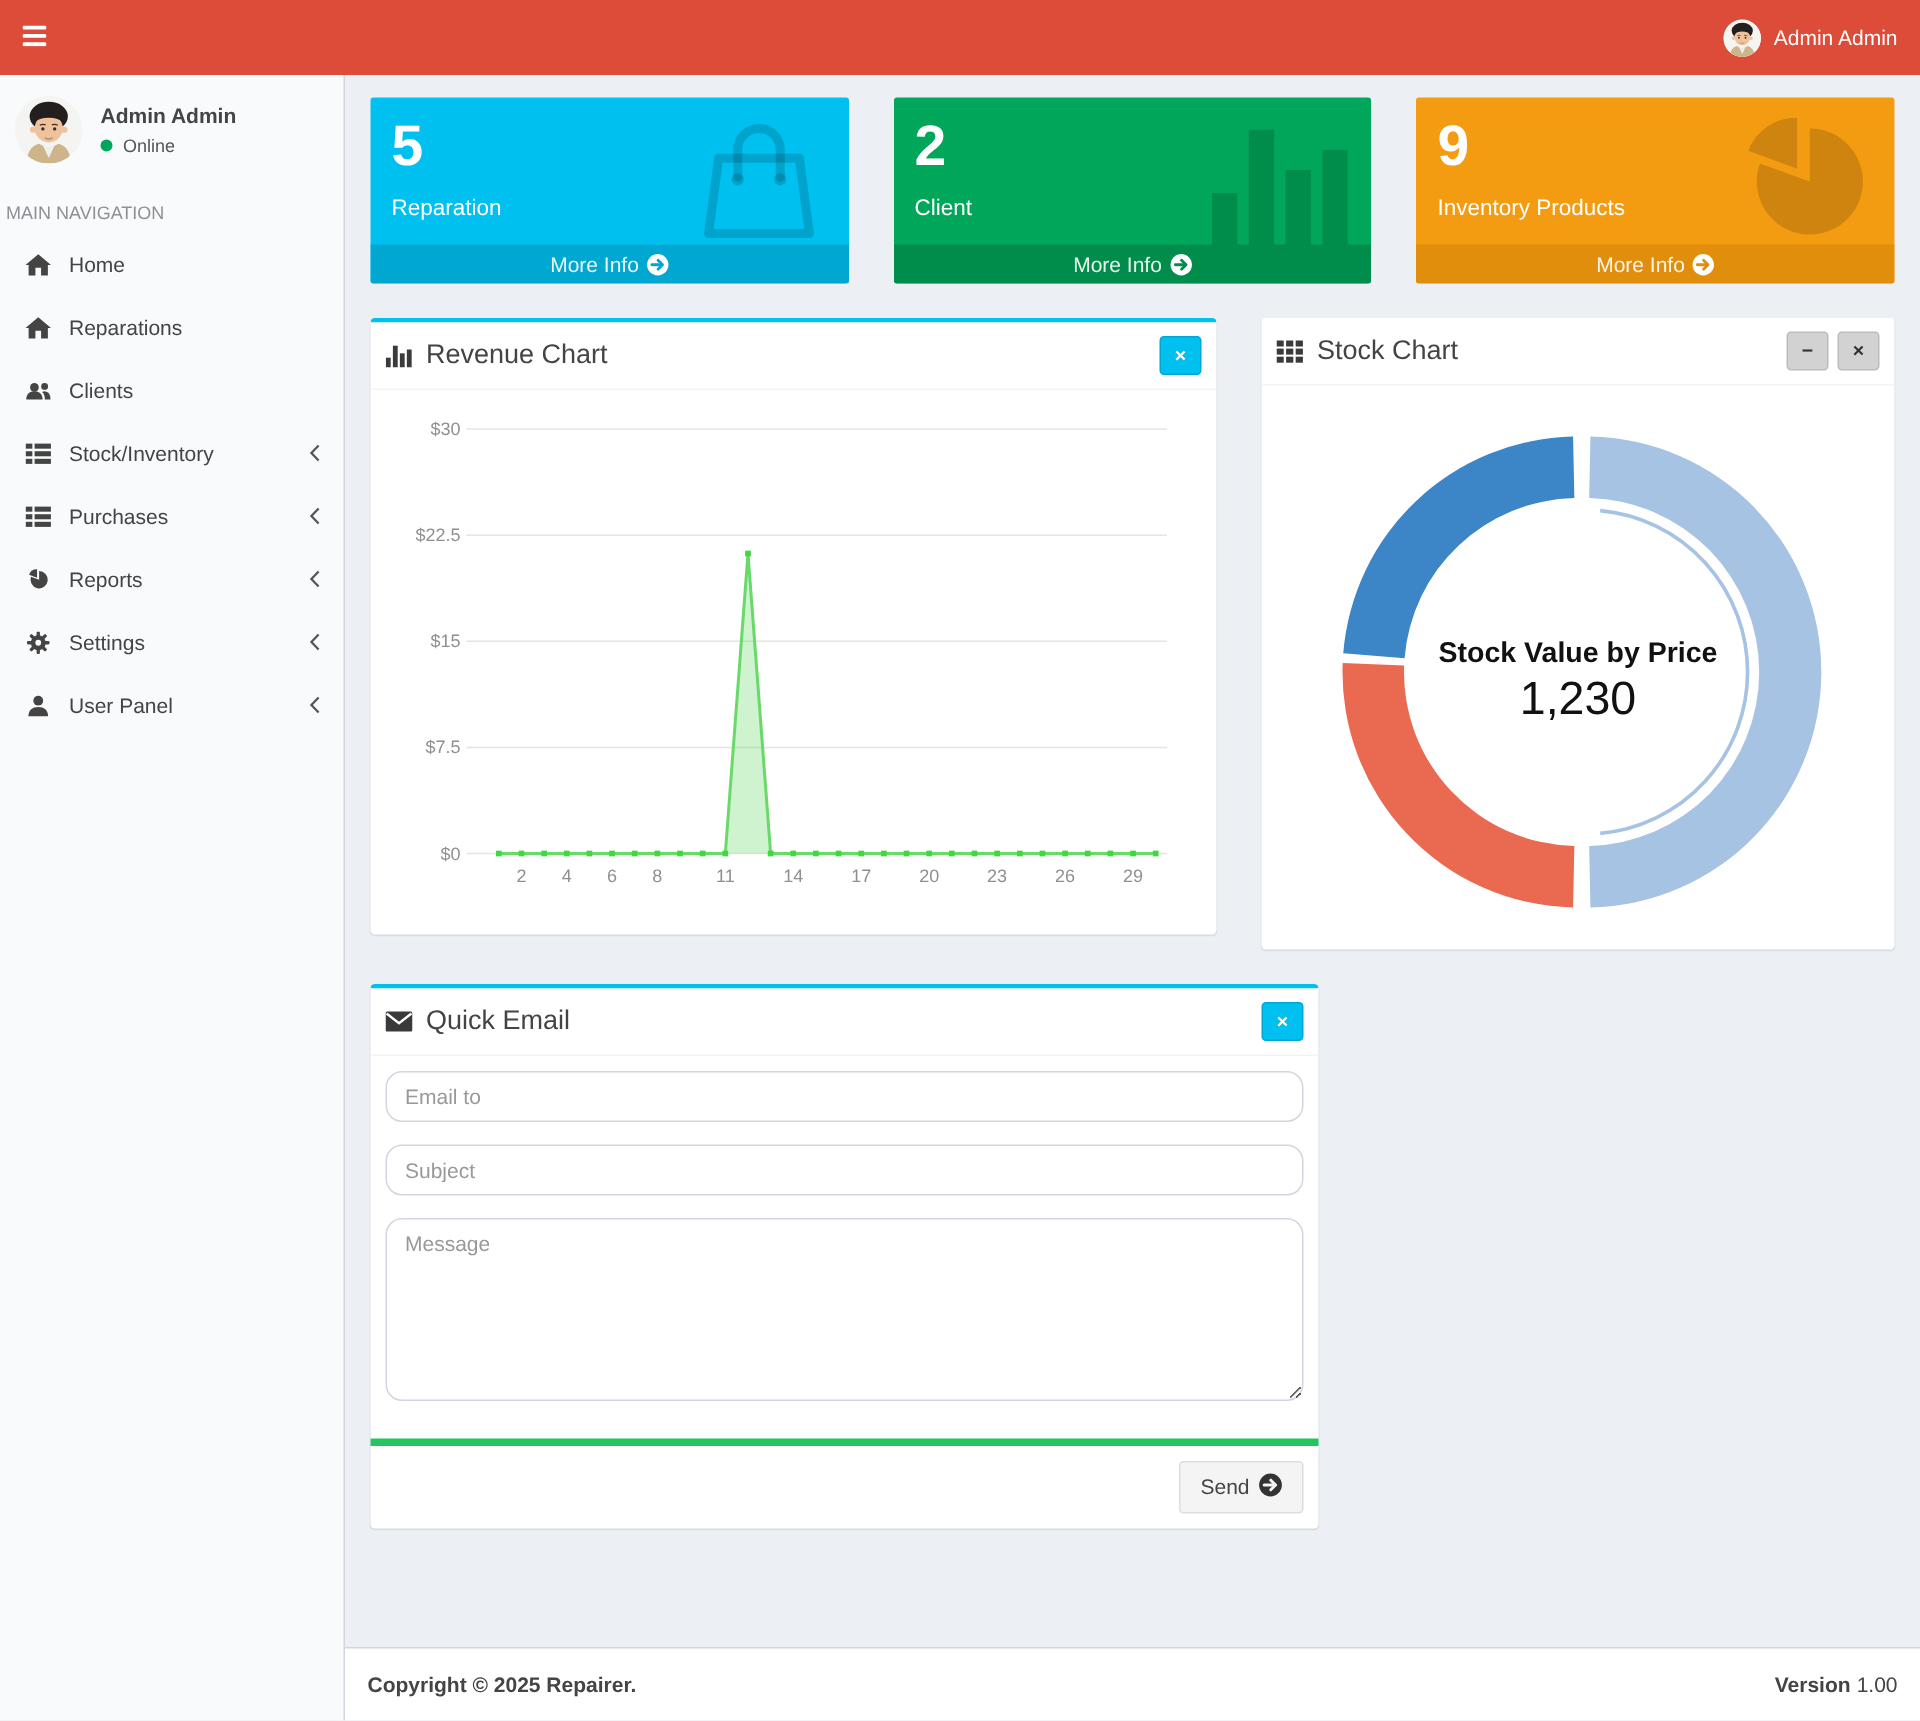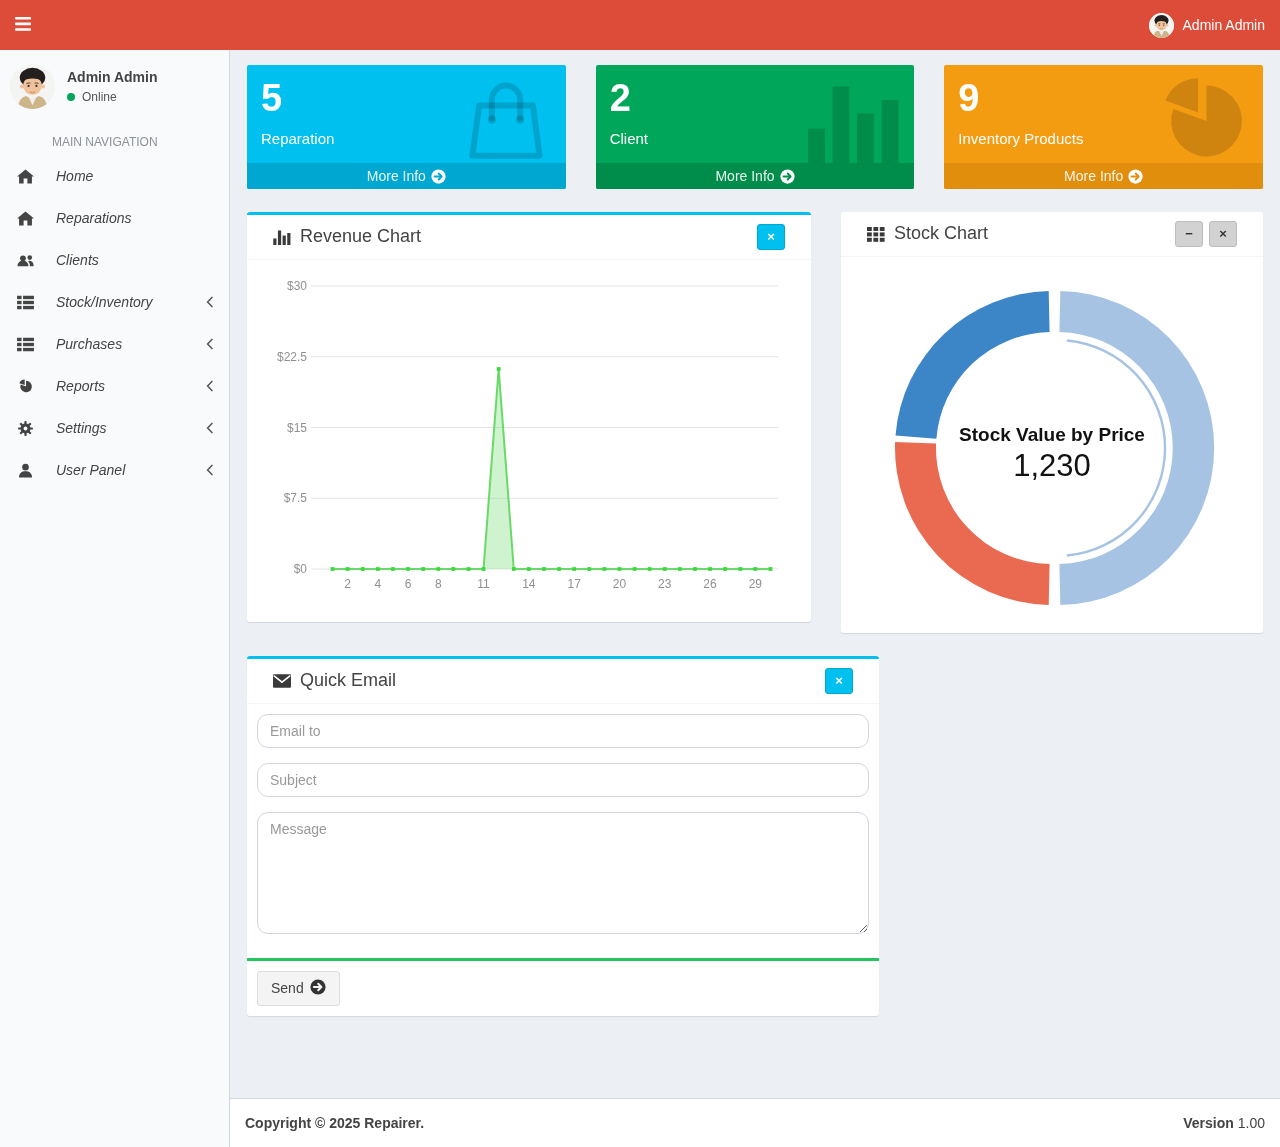--- a/index.html
+++ b/index.html
@@ -21,23 +21,23 @@
   .wrapper{display:flex;min-height:1097px;align-items:stretch;}
   .sidebar{width:230px;background:#f9fafc;border-right:1px solid #d2d6de;box-sizing:border-box;}
   .main{flex:1;display:flex;flex-direction:column;background:#ecf0f5;}
   .content{flex:1;padding:15px 30px 15px 30px;}
 
   
   .sidebar-user{display:flex;align-items:center;gap:12px;padding:14px 10px 12px 10px;}
   .su-name{font-weight:bold;color:#444;font-size:14px;margin-bottom:5px;}
   .su-status{font-size:12px;color:#555;display:flex;align-items:center;gap:7px;}
   .status-dot{width:8px;height:8px;border-radius:50%;background:#00a65a;display:inline-block;}
-  .nav-label{padding:14px 15px 6px 4px;font-size:12px;color:#8d9196;margin-left:48px;}
+  .nav-label{padding:14px 15px 6px 4px;font-size:12px;color:#8d9196;}
   .menu{list-style:none;margin:0;padding:0;}
-  .menu-item{display:flex;align-items:center;gap:21px;padding:13px 15px;font-size:14px;color:#444;cursor:pointer;font-style:italic;}
+  .menu-item{display:flex;align-items:center;gap:11px;padding:13px 15px;font-size:14px;color:#444;cursor:pointer;}
   .mi-icon{width:20px;display:flex;justify-content:center;color:#444;}
   .mi-icon svg{width:17px;height:15px;}
   .chev{margin-left:auto;color:#555;display:flex;}
   .chev svg{width:8px;height:12px;}
 
   
   h1.page-title{margin:8px 0 20px -13px;font-size:24px;font-weight:normal;color:#333;}
 
   
   .info-row{display:flex;gap:30px;margin-bottom:23px;margin-left:-13px;margin-right:-13px;}
@@ -50,36 +50,36 @@
   .sb-footer{display:block;text-align:center;padding:5px 0;font-size:14px;color:rgba(255,255,255,0.9);text-decoration:none;cursor:pointer;}
   .sb-footer svg{width:15px;height:15px;vertical-align:-3px;margin-left:5px;}
 
   
   .charts-row{display:flex;gap:30px;align-items:flex-start;margin:0 -13px 23px -13px;}
   .box{background:#fff;border-radius:3px;box-shadow:0 1px 1px rgba(0,0,0,0.1);box-sizing:border-box;}
   .box-aqua-top{border-top:3px solid #00c0ef;}
   .box-revenue{width:564px;}
   .box-stock{flex:1;}
   .box-email{width:632px;margin:0 -13px;}
-  .box-header{display:flex;align-items:center;padding:9px 26px;border-bottom:1px solid #f4f4f4;}
+  .box-header{display:flex;align-items:center;padding:9px 10px;border-bottom:1px solid #f4f4f4;}
   .hdr-icon{display:flex;color:#3a3a3a;}
   .hdr-icon svg{width:18px;height:16px;}
   .box-title{font-size:18px;color:#444;margin-left:9px;}
   .box-tools{margin-left:auto;display:flex;gap:6px;}
   .btn-tool{width:28px;height:26px;border-radius:3px;font-size:13px;font-weight:bold;line-height:1;cursor:pointer;display:flex;align-items:center;justify-content:center;}
   .btn-tool-aqua{background:#00c0ef;border:1px solid #00a7d0;color:#fff;}
   .btn-tool-gray{background:#d2d2d2;border:1px solid #bcbcbc;color:#333;}
   .box-body{padding:10px;position:relative;}
 
   
   .form-group{margin-bottom:15px;}
   .form-control{width:100%;box-sizing:border-box;border:1px solid #d2d6de;border-radius:11px;padding:8px 12px;font-size:14px;color:#444;font-family:"Liberation Sans",sans-serif;background:#fff;}
   .form-control::placeholder{color:#999;}
   textarea.form-control{height:122px;resize:both;}
-  .box-footer{border-top:3px solid #22c55e;padding:10px;display:flex;}
+  .box-footer{border-top:5px solid #22c55e;padding:10px;display:flex;justify-content:flex-end;}
   .btn-default{background:#f4f4f4;border:1px solid #ddd;border-radius:3px;color:#444;font-size:14px;padding:7px 13px;display:flex;align-items:center;gap:6px;cursor:pointer;font-family:"Liberation Sans",sans-serif;}
   .btn-default svg{width:16px;height:16px;}
 
   
   .main-footer{background:#fff;border-top:1px solid #d2d6de;padding:16px 15px;font-size:14px;color:#444;display:flex;justify-content:space-between;}
   .main-footer .ver-val{font-weight:normal;margin-left:4px;}
 </style>
 </head>
 <body>
 

